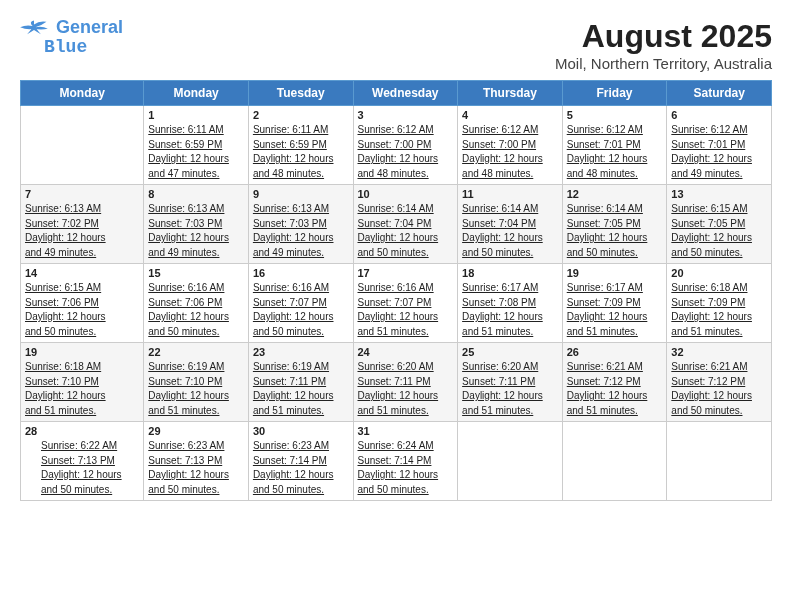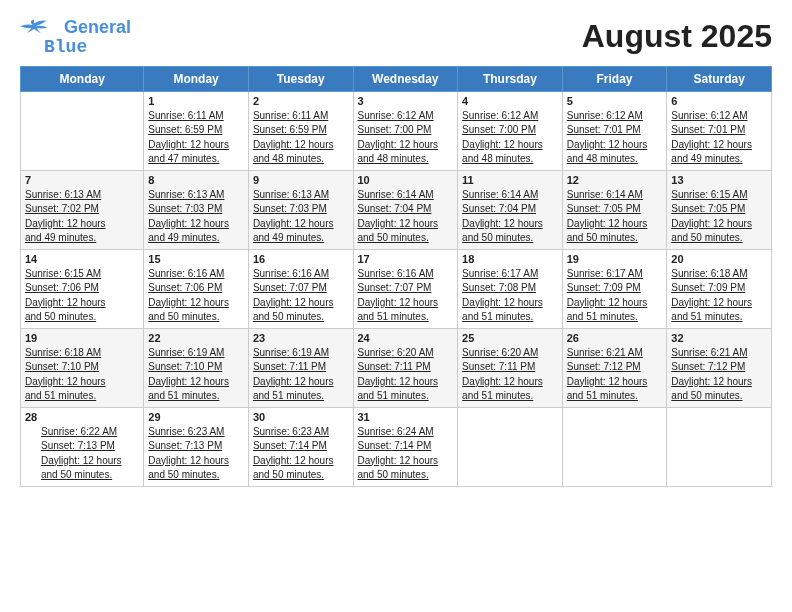--- a/index.html
+++ b/index.html
@@ -35,22 +35,22 @@
     .logo-text span {
       color: #4a90d9;
     }
     .logo-bird {
       width: 28px;
       height: 18px;
       display: inline-block;
     }
     .logo-row {
       display: flex;
-      align-items: flex-start;
-      gap: 16px;
+      align-items: center;
+      gap: 8px;
     }
     .title-area {
       text-align: right;
     }
     .main-title {
       font-size: 32px;
       font-weight: bold;
       color: #222;
     }
     .subtitle {
@@ -109,20 +109,21 @@
         <svg class="logo-bird" viewBox="0 0 40 26" width="40" height="26">
           <path d="M20,8 Q28,2 38,4 Q30,10 22,12 Q32,10 40,14 Q30,16 20,14 Q10,16 0,12 Q8,8 18,10 Q12,4 20,2 Z" fill="#4a90d9"></path>
           <path d="M18,12 Q14,18 10,22 Q14,20 20,16 Q26,20 30,22 Q26,18 22,12 Z" fill="#4a90d9"></path>
         </svg>
         <span class="logo-text"><span>General</span></span>
       </div>
       <span class="logo-text" style="margin-left:24px;color:#4a90d9;font-weight:bold;font-family:Liberation Mono, monospace;">Blue</span>
     </div>
     <div class="title-area">
       <div class="main-title">August 2025</div>
+      <div class="subtitle">Moil, Northern Territory, Australia</div>
     </div>
   </div>
 
   <table>
     <thead>
       <tr>
       <th>Monday</th>
           <th>Monday</th>
           <th>Tuesday</th>
           <th>Wednesday</th>

